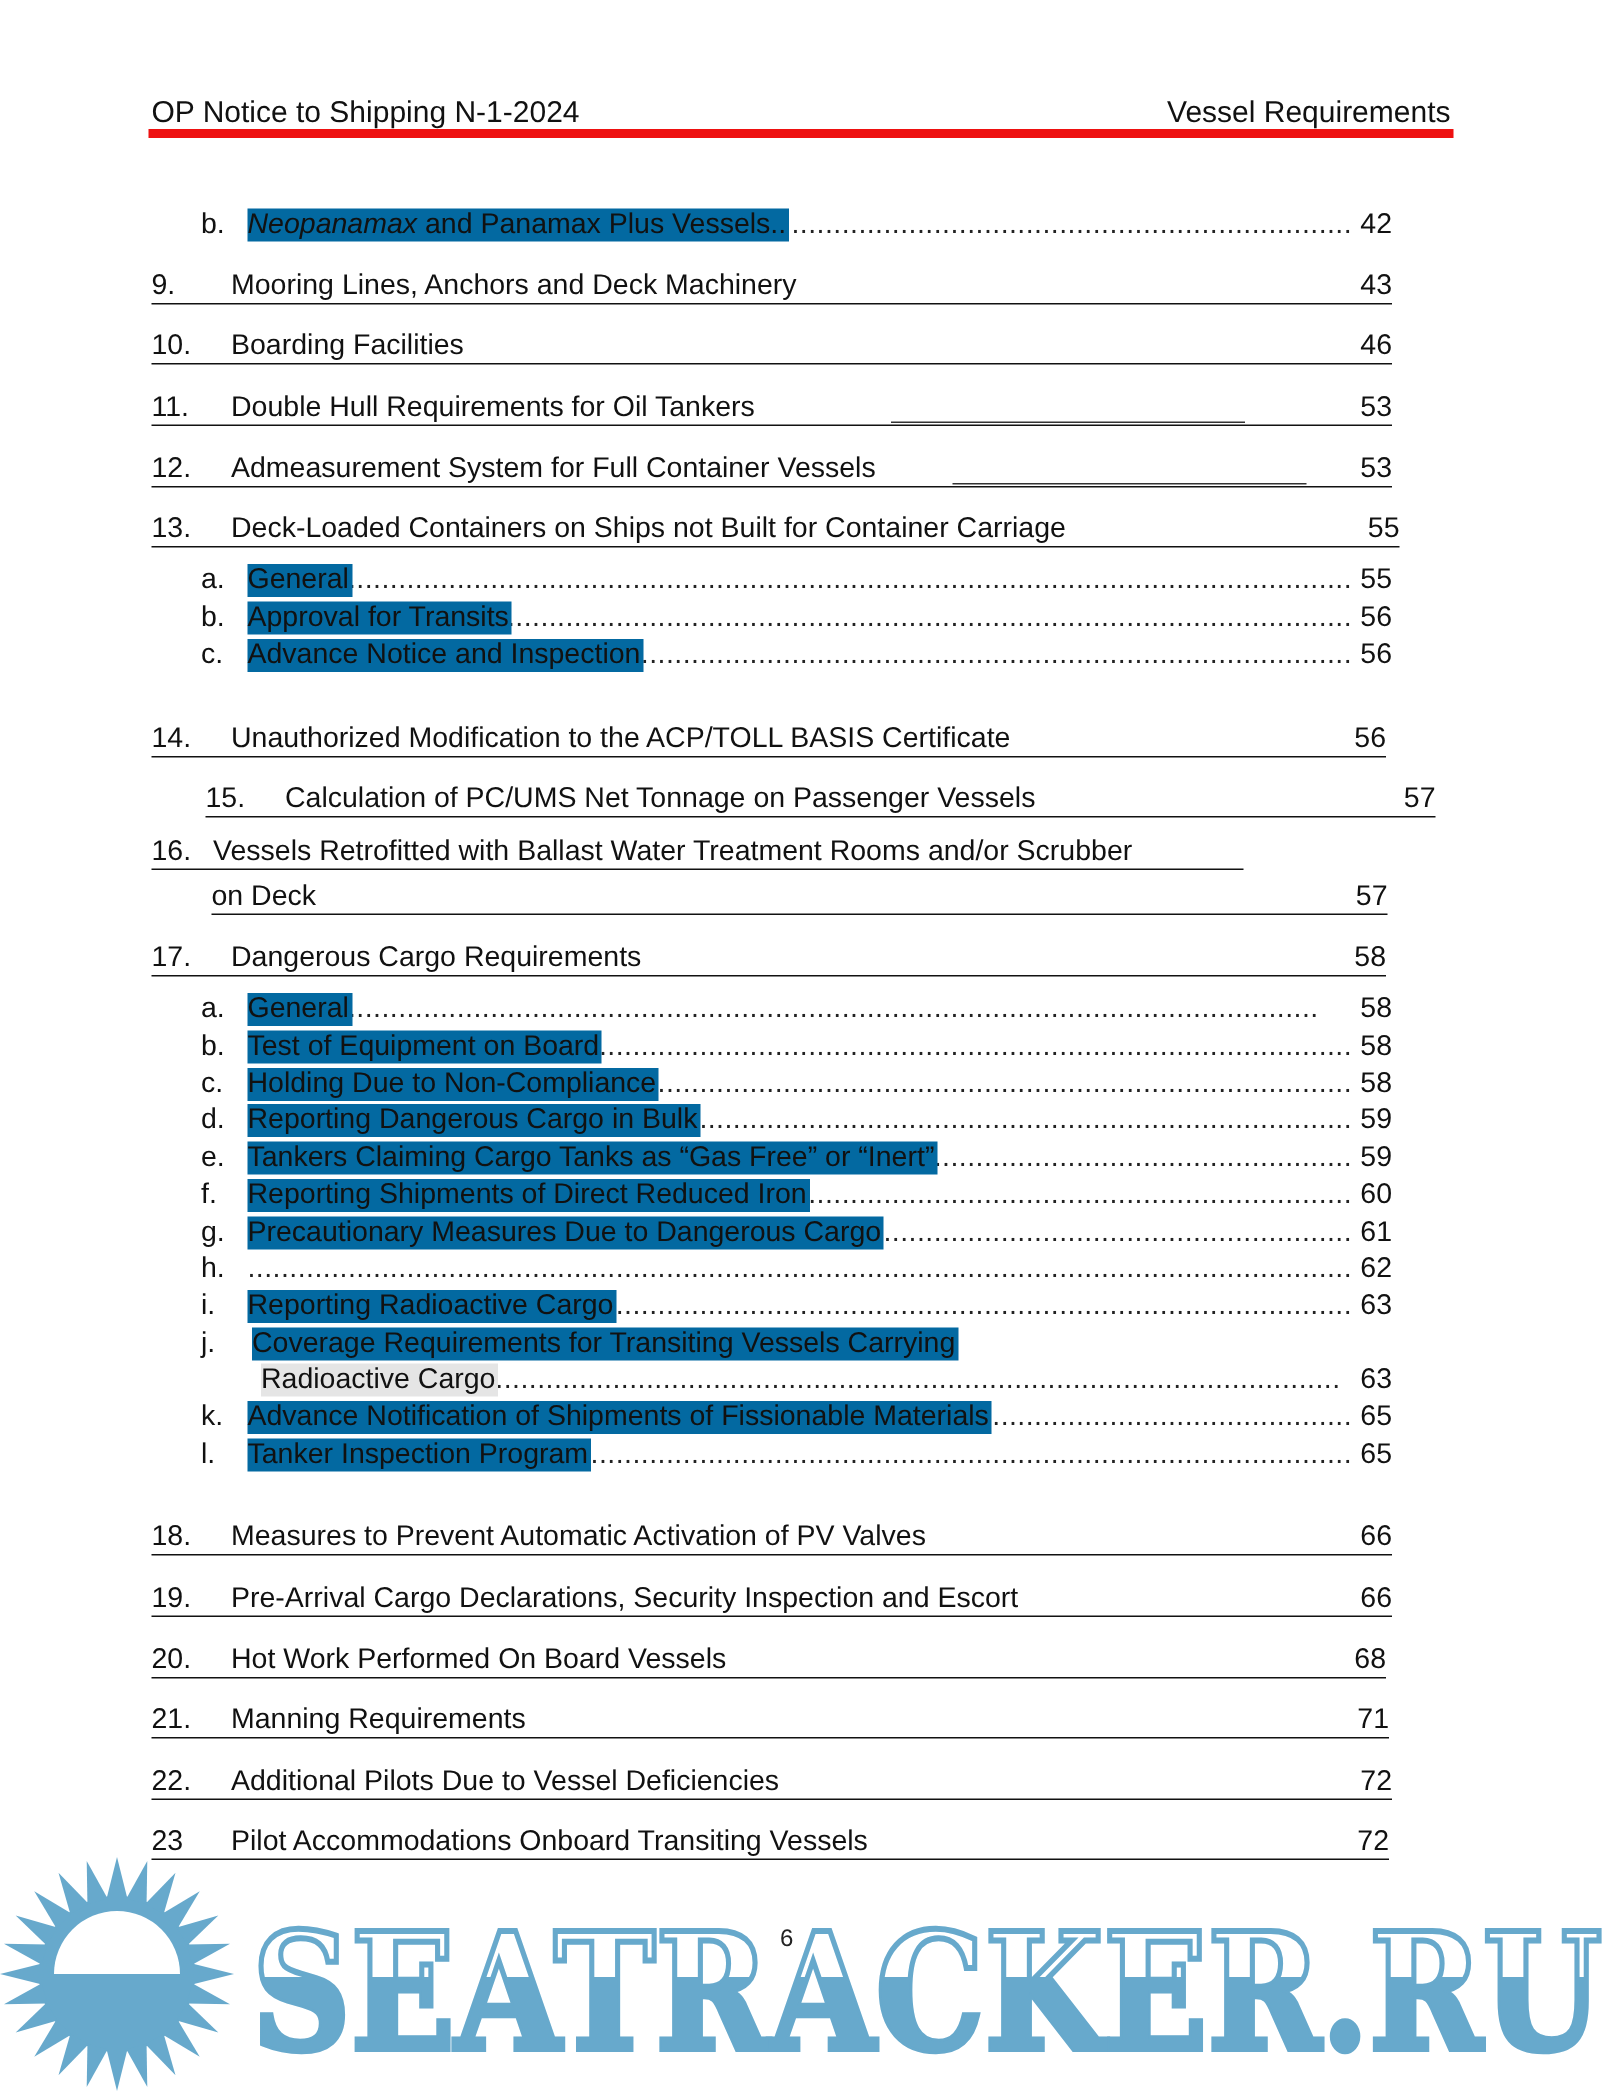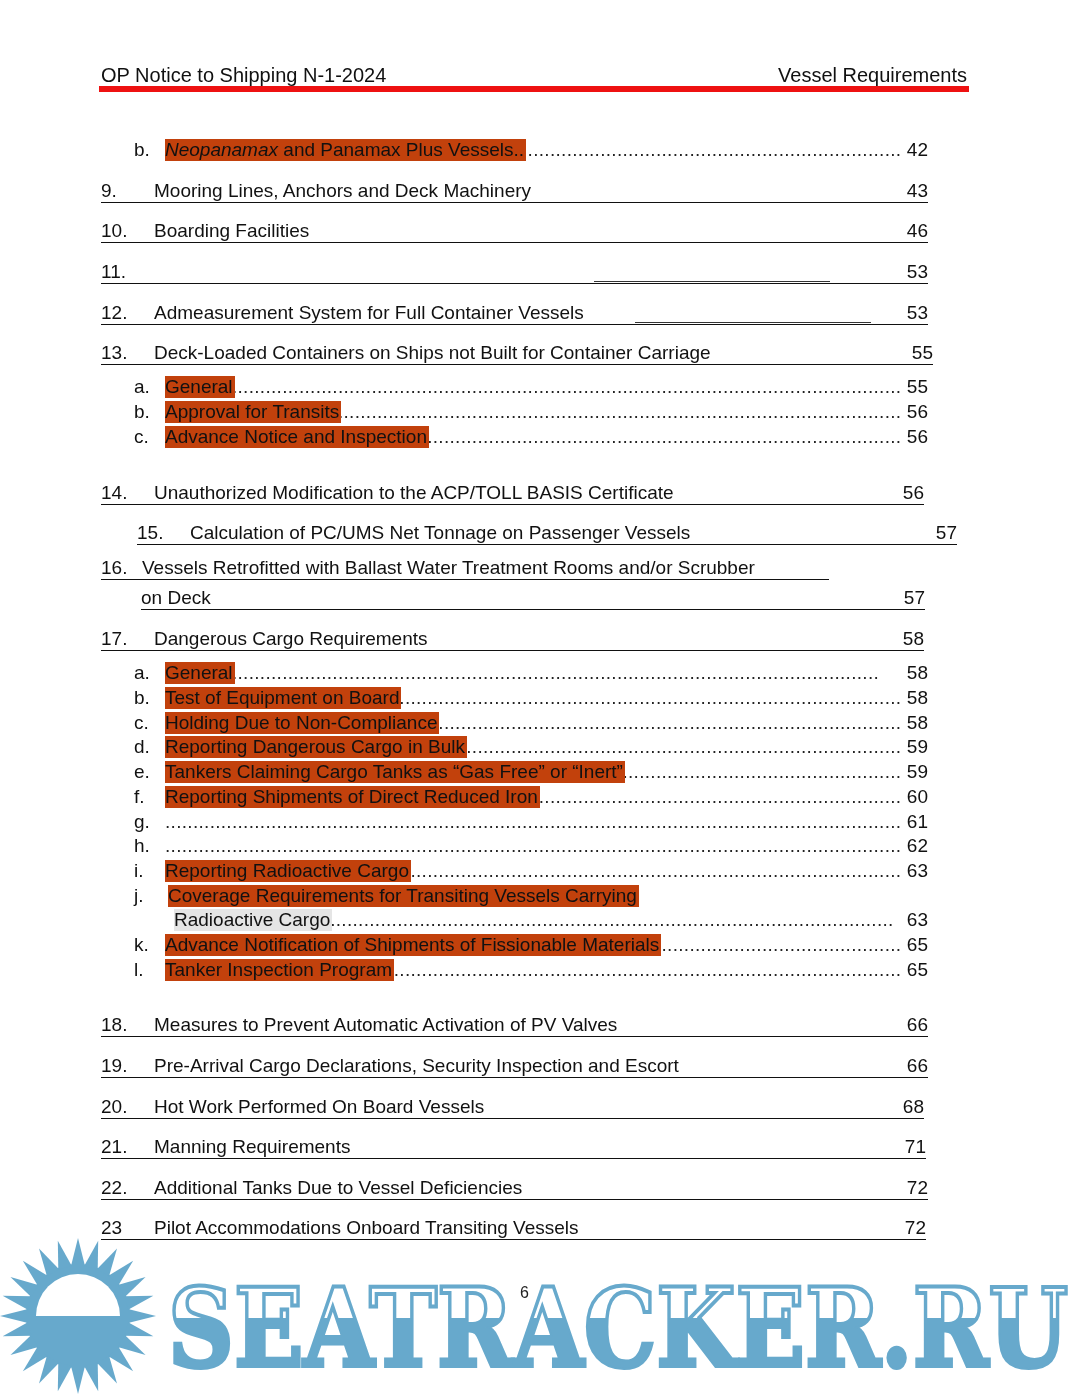--- a/index.html
+++ b/index.html
@@ -15,21 +15,21 @@
   
   .sec { left:101px; border-bottom:1.5px solid #111; height:22px; }
   .sec .num { position:absolute; left:0; top:0; }
   .sec .title { position:absolute; left:53px; top:0; }
   .sec .page { position:absolute; right:0; top:0; }
   .sec .gap { position:absolute; top:20px; height:0; border-bottom:1px solid #333; }
 
   
   .sub { left:134px; width:794px; height:22px; }
   .sub .letter { position:absolute; left:0; top:0; }
-  .sub .label { position:absolute; left:31px; top:0; background:#c2410c; padding-right:2px; }
+  .sub .label { position:absolute; left:31px; top:0; background:#0369a1; padding-right:2px; }
   .sub .dots { position:absolute; left:31px; right:28px; top:0; overflow:hidden; color:#222; letter-spacing:0.3px; }
   .sub .page { position:absolute; right:0; top:0; background:#fff; padding-left:2px; }
   .sub .cont { position:absolute; left:40px; top:0; background:#e5e5e5; padding-right:2px; }
   .it { font-style:italic; }
 
   .pagenum { position:absolute; left:520px; top:1284px; font-size:16px; color:#222; z-index:3; }
 
   .watermark { position:absolute; left:0; top:1238px; width:1080px; height:159px; z-index:2; }
 </style>
 </head>
@@ -55,20 +55,21 @@
 </div>
 
 <div class="row sec" style="top:220px; width:827px;">
   <span class="num">10.</span>
   <span class="title">Boarding Facilities</span>
   <span class="page">46</span>
 </div>
 
 <div class="row sec" style="top:261px; width:827px;">
   <span class="num">11.</span>
+  <span class="title">Double Hull Requirements for Oil Tankers</span>
   <span class="gap" style="left:493px; width:236px;"></span>
   <span class="page">53</span>
 </div>
 
 <div class="row sec" style="top:302px; width:827px;">
   <span class="num">12.</span>
   <span class="title">Admeasurement System for Full Container Vessels</span>
   <span class="gap" style="left:534px; width:236px;"></span>
   <span class="page">53</span>
 </div>
@@ -157,20 +158,21 @@
 </div>
 <div class="row sub" style="top:786px;">
   <span class="letter">f.</span>
   <span class="dots">......................................................................................................................................................................</span>
   <span class="label">Reporting Shipments of Direct Reduced Iron</span>
   <span class="page">60</span>
 </div>
 <div class="row sub" style="top:811px;">
   <span class="letter">g.</span>
   <span class="dots">......................................................................................................................................................................</span>
+  <span class="label">Precautionary Measures Due to Dangerous Cargo</span>
   <span class="page">61</span>
 </div>
 <div class="row sub" style="top:835px;">
   <span class="letter">h.</span>
   <span class="dots">......................................................................................................................................................................</span>
   <span class="page">62</span>
 </div>
 <div class="row sub" style="top:860px;">
   <span class="letter">i.</span>
   <span class="dots">......................................................................................................................................................................</span>
@@ -218,21 +220,21 @@
 </div>
 
 <div class="row sec" style="top:1136px; width:825px;">
   <span class="num">21.</span>
   <span class="title">Manning Requirements</span>
   <span class="page">71</span>
 </div>
 
 <div class="row sec" style="top:1177px; width:827px;">
   <span class="num">22.</span>
-  <span class="title">Additional Tanks Due to Vessel Deficiencies</span>
+  <span class="title">Additional Pilots Due to Vessel Deficiencies</span>
   <span class="page">72</span>
 </div>
 
 <div class="row sec" style="top:1217px; width:825px;">
   <span class="num">23</span>
   <span class="title">Pilot Accommodations Onboard Transiting Vessels</span>
   <span class="page">72</span>
 </div>
 
 <svg class="watermark" viewBox="0 0 1080 159">

